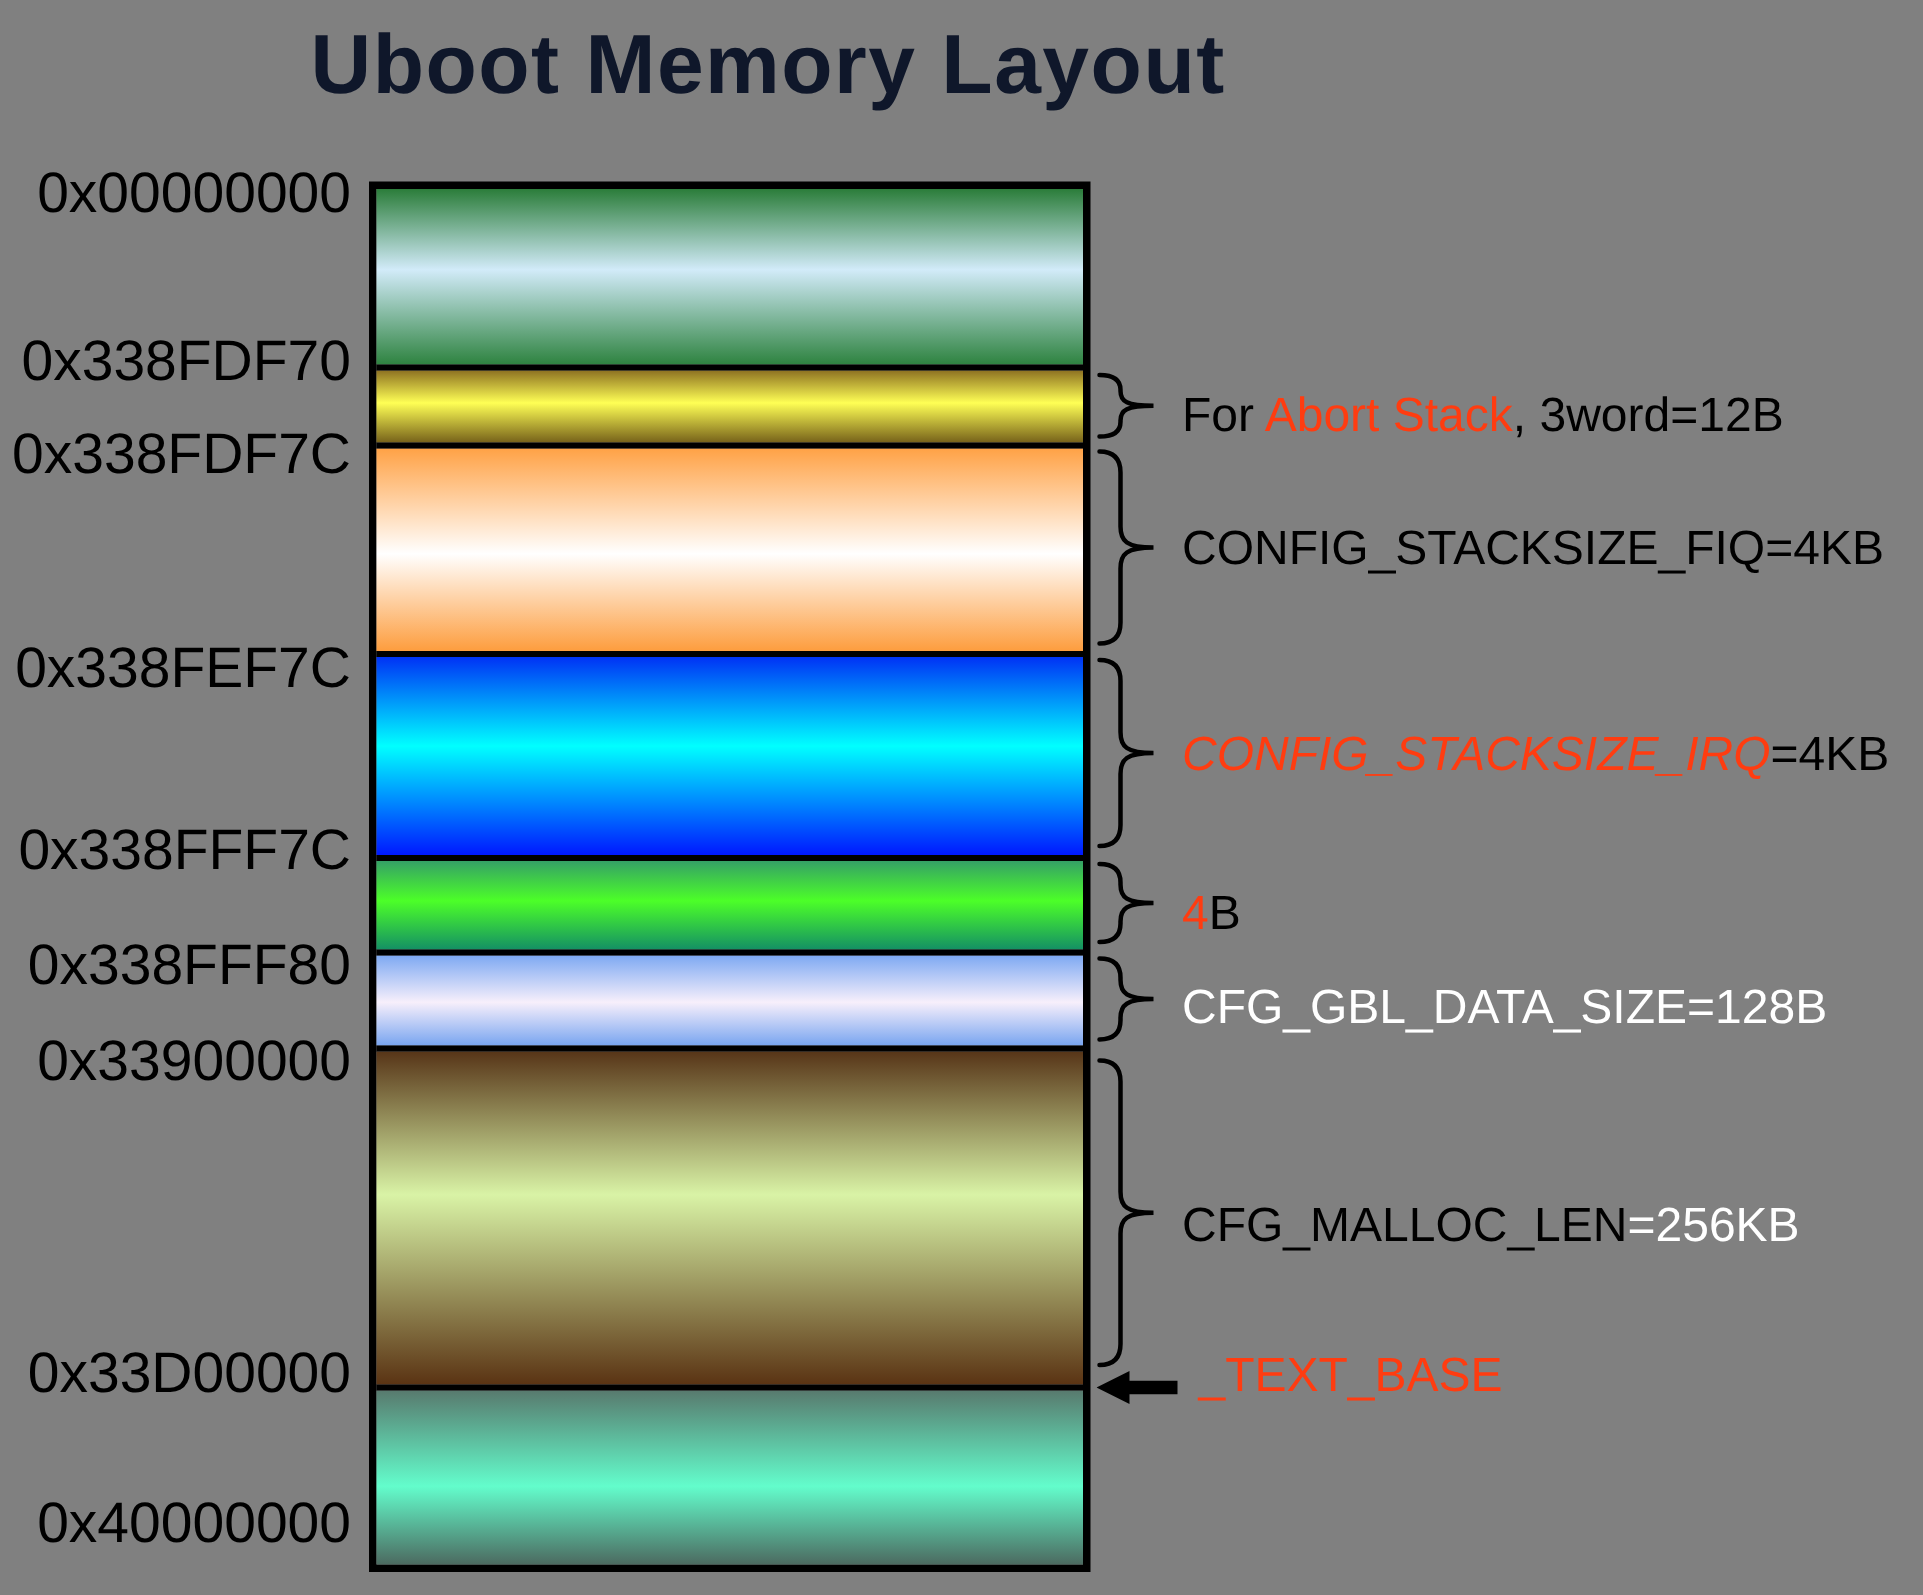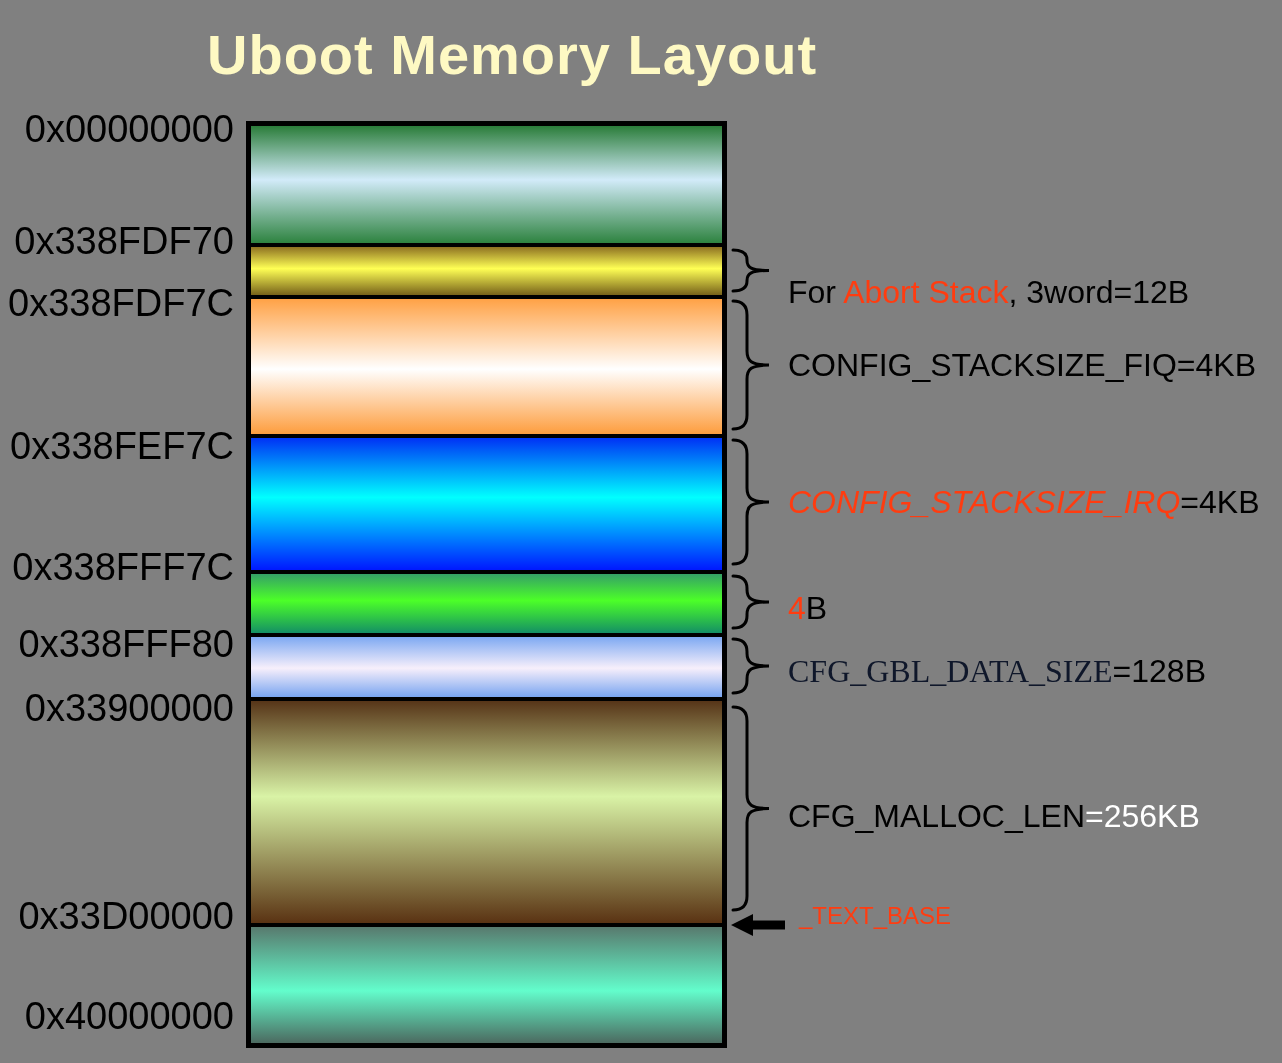--- a/index.html
+++ b/index.html
@@ -21,28 +21,28 @@
     font-size:38px;color:#000;white-space:nowrap;line-height:1;
   }
   .ann{
     position:absolute;left:788px;transform:translateY(-50%);
     font-size:32px;white-space:nowrap;line-height:1;
   }
   .brace{position:absolute;left:731px;}
   .arrow{position:absolute;left:731px;top:913px;}
   .textbase{
     position:absolute;left:799px;transform:translateY(-50%);
-    font-size:24px;white-space:nowrap;line-height:1;
+    font-size:32px;white-space:nowrap;line-height:1;
   }
 </style>
 </head>
 <body>
 
 <div class="canvas" style="background: rgb(128, 128, 128);">
-  <div class="title" style="color: #fef9c3; margin-top: 12px;">Uboot Memory Layout</div>
+  <div class="title" style="color: #0f172a;">Uboot Memory Layout</div>
   <div class="block" style="border-color: rgb(0, 0, 0);">
       <div class="region" style="height: 117px; background: linear-gradient(rgb(43, 125, 58) 0%, rgb(210, 235, 249) 46%, rgb(46, 131, 64) 100%);"></div>
       <div class="region" style="height: 52px; background: linear-gradient(rgb(142, 114, 34) 0%, rgb(255, 255, 85) 45%, rgb(119, 98, 26) 100%); border-top: 4px solid rgb(0, 0, 0);"></div>
       <div class="region" style="height: 139px; background: linear-gradient(rgb(255, 162, 70) 0%, rgb(255, 255, 255) 52%, rgb(253, 157, 62) 100%); border-top: 4px solid rgb(0, 0, 0);"></div>
       <div class="region" style="height: 136px; background: linear-gradient(rgb(0, 50, 245) 0%, rgb(0, 255, 255) 45%, rgb(0, 24, 255) 100%); border-top: 4px solid rgb(0, 0, 0);"></div>
       <div class="region" style="height: 63px; background: linear-gradient(rgb(53, 160, 102) 0%, rgb(76, 255, 40) 45%, rgb(20, 144, 100) 100%); border-top: 4px solid rgb(0, 0, 0);"></div>
       <div class="region" style="height: 64px; background: linear-gradient(rgb(126, 169, 242) 0%, rgb(247, 239, 251) 52%, rgb(121, 165, 240) 100%); border-top: 4px solid rgb(0, 0, 0);"></div>
       <div class="region" style="height: 226px; background: linear-gradient(rgb(87, 53, 24) 0%, rgb(217, 243, 166) 43%, rgb(90, 51, 19) 100%); border-top: 4px solid rgb(0, 0, 0);"></div>
       <div class="region" style="height: 120px; background: linear-gradient(rgb(88, 122, 110) 0%, rgb(99, 253, 204) 55%, rgb(76, 106, 96) 100%); border-top: 4px solid rgb(0, 0, 0);"></div>
     </div>
@@ -71,24 +71,24 @@
         <path d="M2,2 C12,2 16,6.928000000000001 16,14.32 L16,15.68 C16,24.304000000000002 20,28 38,28 C20,28 16,31.695999999999998 16,40.32 L16,41.68 C16,49.072 12,54 2,54" fill="none" stroke="#000" stroke-width="3" stroke-linecap="round"></path>
       </svg>
       <svg class="brace" width="42" height="58" viewBox="0 0 42 58" style="top: 637px;">
         <path d="M2,2 C12,2 16,7.104 16,14.76 L16,16.240000000000002 C16,25.172 20,29 38,29 C20,29 16,32.828 16,41.76 L16,43.24 C16,50.896 12,56 2,56" fill="none" stroke="#000" stroke-width="3" stroke-linecap="round"></path>
       </svg>
       <svg class="brace" width="42" height="207" viewBox="0 0 42 207" style="top: 705px;">
         <path d="M2,2 C12,2 16,7.6000000000000005 16,16 L16,89.5 C16,99.3 20,103.5 38,103.5 C20,103.5 16,107.7 16,117.5 L16,191 C16,199.4 12,205 2,205" fill="none" stroke="#000" stroke-width="3" stroke-linecap="round"></path>
       </svg>
     </div>
   <div>
-      <div class="ann" style="top: 292px; text-align: right;"><span style="color: rgb(0, 0, 0);">For </span><span style="color: rgb(255, 60, 16);">Abort Stack</span><span style="color: rgb(0, 0, 0);">, 3word=12B</span></div>
+      <div class="ann" style="top: 276px; text-align: right;"><span style="color: rgb(0, 0, 0);">For </span><span style="color: rgb(255, 60, 16);">Abort Stack</span><span style="color: rgb(0, 0, 0);">, 3word=12B</span></div>
       <div class="ann" style="top: 365px;"><span style="color: #000000;">CONFIG_STACKSIZE_FIQ</span><span style="color: rgb(0, 0, 0);">=4KB</span></div>
       <div class="ann" style="top: 502px;"><span style="color: rgb(255, 60, 16); font-style: italic;">CONFIG_STACKSIZE_IRQ</span><span style="color: rgb(0, 0, 0);">=4KB</span></div>
       <div class="ann" style="top: 608px;"><span style="color: rgb(255, 60, 16);">4</span><span style="color: rgb(0, 0, 0);">B</span></div>
-      <div class="ann" style="top: 671px;"><span style="color: #0f172a; font-family: Liberation Serif, serif;">CFG_GBL_DATA_SIZE</span><span style="color: #000000;">=128B</span></div>
+      <div class="ann" style="top: 671px;"><span style="color: #ffffff;">CFG_GBL_DATA_SIZE</span><span style="color: #ffffff;">=128B</span></div>
       <div class="ann" style="top: 816px;"><span style="color: #000000;">CFG_MALLOC_LEN</span><span style="color: #ffffff;">=256KB</span></div>
     </div>
   <div class="textbase" style="color: rgb(255, 60, 16); top: 916px;">_TEXT_BASE</div>
   <svg class="arrow" width="56" height="24" viewBox="0 0 56 24">
     <polygon points="0,12 22,1 22,7.5 54,7.5 54,16.5 22,16.5 22,23" fill="#000000"></polygon>
   </svg>
 </div>
 
 </body></html>

